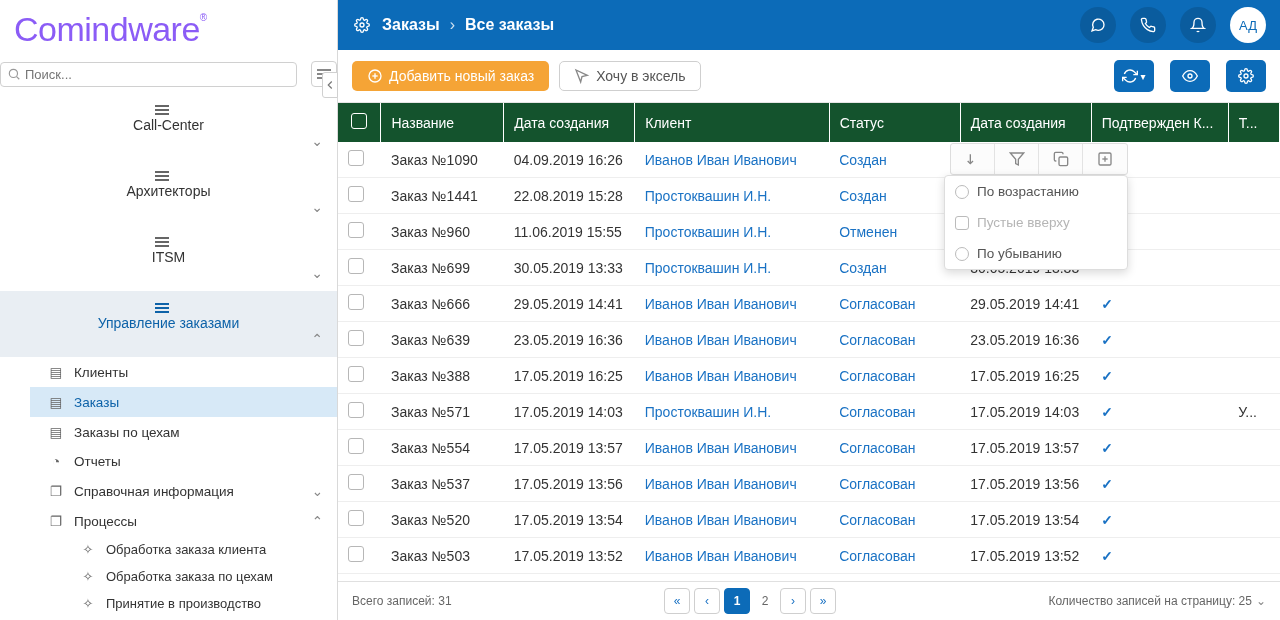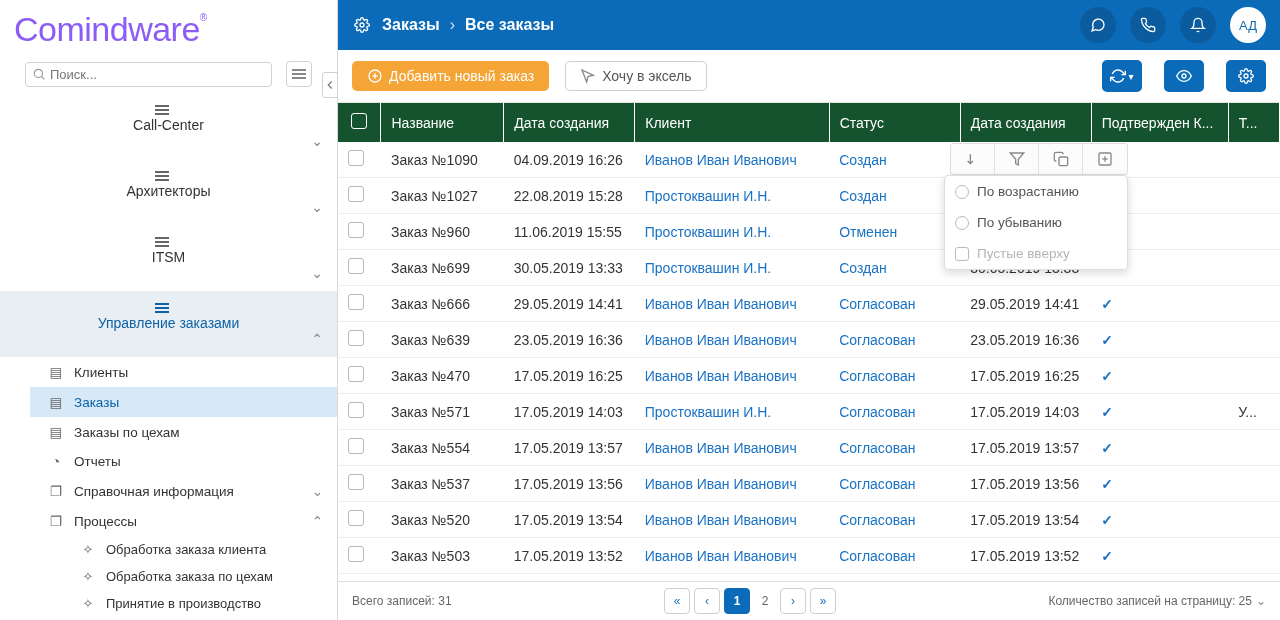--- a/index.html
+++ b/index.html
@@ -5,21 +5,21 @@
 * { box-sizing: border-box; margin: 0; padding: 0; }
 body { font-family: -apple-system, "Segoe UI", Arial, sans-serif; font-size: 14px; color: #333; background: #fff; overflow: hidden; }
 .app { display: flex; flex-direction: column; height: 620px; width: 1280px; }
 .main-row { display: flex; flex: 1; min-height: 0; }
 
 
 .sidebar { width: 338px; display: flex; flex-direction: column; border-right: 1px solid #d9d9d9; position:relative;}
 .logo-wrap { padding: 10px 14px 8px; }
 .logo { font-size: 34px; font-weight: 400; color: #8b5cf6; letter-spacing: -0.5px; font-family: Arial, sans-serif; }
 .logo sup { font-size:10px; vertical-align: top; position:relative; top:2px;}
-.search-row { display: flex; align-items:center; padding: 4px 25px; gap:14px;}
+.search-row { display: flex; align-items:center; padding: 4px 0; gap:14px;}
 .search-box { flex:1; display:flex; align-items:center; border:1px solid #d0d0d0; border-radius:4px; padding:4px 6px; background:#fff;}
 .search-box svg { width:14px; height:14px; color:#999; }
 .search-box input { border:none; outline:none; flex:1; font-size:13px; color:#555; background:transparent; padding-left:4px;}
 .search-toggle { width:26px; height:26px; border:1px solid #d0d0d0; border-radius:4px; display:flex; align-items:center; justify-content:center; cursor:pointer; color:#888;}
 .nav { flex:1; overflow:auto; padding-top:2px;}
 .nav-item { display:flex; align-items:center; padding:10px 14px; cursor:pointer; color:#333;}
 .nav-item.section { font-weight:400;flex-direction:column; }
 .nav-item.active-section { background:#e9eef3; color:#0d62a8; font-weight:500;}
 .nav-item .nav-icon { width:18px; display:flex; justify-content:center; margin-right:14px; color:#666;}
 .nav-item.active-section .nav-icon { color:#0d62a8;}
@@ -36,21 +36,21 @@
 .content { flex:1; display:flex; flex-direction:column; min-width:0; }
 .topbar { background:#0c6bb8; color:#fff; display:flex; align-items:center; padding:0 14px; height:50px; gap:10px;}
 .topbar .gear { width:20px; height:20px; cursor:pointer; display:flex; align-items:center; justify-content:center;}
 .crumbs { display:flex; align-items:center; gap:10px; font-size:16px; }
 .crumbs .crumb { cursor:pointer; font-weight:600; }
 .crumbs .sep { opacity:0.8; }
 .topbar .spacer { flex:1; }
 .top-icon { width:36px; height:36px; border-radius:50%; background:#0a5c9e; display:flex; align-items:center; justify-content:center; cursor:pointer; color:#fff; margin-left:4px;}
 .avatar { width:36px; height:36px; border-radius:50%; background:#fff; color:#0c6bb8; display:flex; align-items:center; justify-content:center; font-size:13px; font-weight:500; margin-left:4px; cursor:pointer;}
 
-.toolbar { display:flex; align-items:center; padding:10px 14px; gap:16px; border-bottom:1px solid #e6e6e6;}
+.toolbar { display:flex; align-items:center; padding:10px 14px; gap:10px; border-bottom:1px solid #e6e6e6;}
 .btn { display:inline-flex; align-items:center; gap:6px; padding:6px 14px; border-radius:5px; font-size:14px; cursor:pointer; border:1px solid transparent;}
 .btn-primary { background:#f5a436; color:#fff; }
 .btn-outline { background:#fff; border-color:#cfcfcf; color:#555; }
 .toolbar .spacer { flex:1; }
 .tool-square { width:40px; height:32px; border-radius:5px; background:#0c6bb8; color:#fff; display:flex; align-items:center; justify-content:center; cursor:pointer; margin-left:6px;}
 .tool-square .chev-small{ font-size:10px; margin-left:2px;}
 
 
 .table-wrap { flex:1; overflow:auto; position:relative;}
 table { border-collapse:collapse; width:100%; table-layout:fixed; }
@@ -331,21 +331,21 @@
                 <td>Заказ №1090</td>
                 <td>04.09.2019 16:26</td>
                 <td><span class="link">Иванов Иван Иванович</span></td>
                 <td><span class="link">Создан</span></td>
                 <td></td>
                 <td></td>
                 <td></td>
               </tr>
               <tr>
                 <td><span class="chk"></span></td>
-                <td>Заказ №1027</td>
+                <td>Заказ №1441</td>
                 <td>22.08.2019 15:28</td>
                 <td><span class="link">Простоквашин И.Н.</span></td>
                 <td><span class="link">Создан</span></td>
                 <td></td>
                 <td></td>
                 <td></td>
               </tr>
               <tr>
                 <td><span class="chk"></span></td>
                 <td>Заказ №960</td>
@@ -381,21 +381,21 @@
                 <td>Заказ №639</td>
                 <td>23.05.2019 16:36</td>
                 <td><span class="link">Иванов Иван Иванович</span></td>
                 <td><span class="link">Согласован</span></td>
                 <td>23.05.2019 16:36</td>
                 <td><span class="check-blue">✓</span></td>
                 <td></td>
               </tr>
               <tr>
                 <td><span class="chk"></span></td>
-                <td>Заказ №470</td>
+                <td>Заказ №388</td>
                 <td>17.05.2019 16:25</td>
                 <td><span class="link">Иванов Иван Иванович</span></td>
                 <td><span class="link">Согласован</span></td>
                 <td>17.05.2019 16:25</td>
                 <td><span class="check-blue">✓</span></td>
                 <td></td>
               </tr>
               <tr>
                 <td><span class="chk"></span></td>
                 <td>Заказ №571</td>
@@ -484,27 +484,27 @@
                 <line x1="8" y1="12" x2="16" y2="12"></line>
               </svg>
             </div>
         </div>
 
         <div class="sort-popup">
           <div class="opt">
               <span class="radio"></span>
               <span>По возрастанию</span>
             </div>
+          <div class="opt muted">
+              <span class="cbox"></span>
+              <span>Пустые вверху</span>
+            </div>
           <div class="opt">
               <span class="radio"></span>
               <span>По убыванию</span>
-            </div>
-          <div class="opt muted">
-              <span class="cbox"></span>
-              <span>Пустые вверху</span>
             </div>
         </div>
       </div>
 
       <div class="footer">
         <span>Всего записей: 31</span>
         <div class="spacer"></div>
         <div class="pager">
           <div class="pg-btn">«</div>
           <div class="pg-btn">‹</div>

